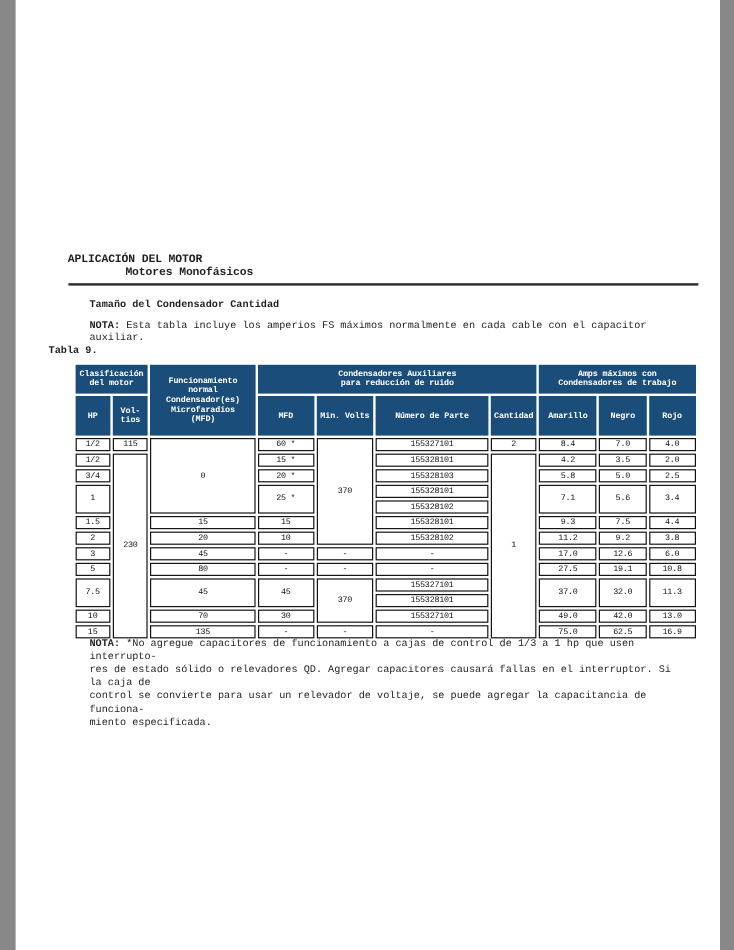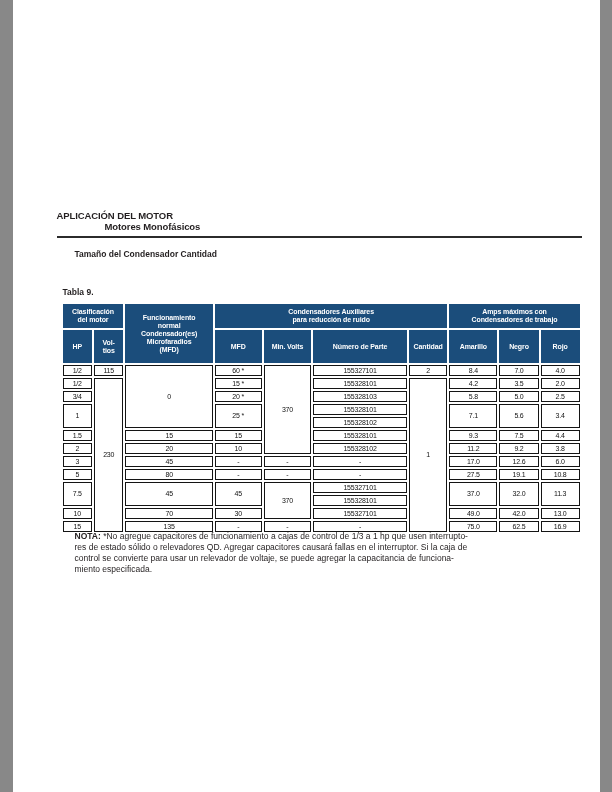--- a/index.html
+++ b/index.html
@@ -1,29 +1,29 @@
 <!DOCTYPE html>
 <html><head>
 <meta charset="utf-8">
 <style>
   html,body{margin:0;padding:0;background:#888;}
   .page{
     position:relative;width:587px;height:792px;background:#ffffff;
-    font-family:Liberation Sans, sans-serif;color:#1a1a1a;
+    font-family:Liberation Mono, monospace;color:#1a1a1a;
     overflow:hidden;margin:0 auto;
   }
   .abs{position:absolute;}
   .doc-header{left:44px;top:210px;}
   .doc-header .t1{font-size:9.5px;font-weight:bold;letter-spacing:-0.1px;line-height:11px;color:#231f20;}
   .doc-header .t2{font-size:9.5px;font-weight:bold;letter-spacing:-0.1px;line-height:11px;color:#231f20;margin-left:48px;}
   .rule{left:44px;top:236px;width:525px;height:2px;background:#2b2b2b;}
   .subsection{left:62px;top:249px;font-size:8.5px;font-weight:bold;color:#231f20;}
   .note1{left:62px;top:266px;font-size:8.5px;color:#231f20;width:500px;}
   .note1 b{font-weight:bold;}
-  .table-caption{left:50px;top:287px;font-size:8.5px;font-weight:bold;color:#231f20;}
+  .table-caption{left:28px;top:287px;font-size:8.5px;font-weight:bold;color:#231f20;}
 
   table.cap{
     position:absolute;left:48px;top:302px;width:521px;
     border-collapse:separate;border-spacing:2px;table-layout:fixed;
   }
   table.cap th{
     background:#1b4d7b;color:#ffffff;font-weight:bold;font-size:7px;
     line-height:8px;text-align:center;vertical-align:middle;padding:1px 0;
     white-space:pre-line;letter-spacing:-0.1px;
   }
@@ -49,20 +49,23 @@
 
   <div class="abs doc-header">
     <div class="t1">APLICACIÓN DEL MOTOR</div>
     <div class="t2">Motores Monofásicos</div>
   </div>
 
   <div class="abs rule"></div>
 
   <div class="abs subsection">Tamaño del Condensador Cantidad</div>
 
+  <div class="abs note1">
+    <b>NOTA:</b><span> Esta tabla incluye los amperios FS máximos normalmente en cada cable con el capacitor auxiliar.</span>
+  </div>
 
   <div class="abs table-caption">Tabla 9.</div>
 
   <table class="cap">
     <colgroup>
       <col class="c-hp">
         <col class="c-volt">
         <col class="c-func">
         <col class="c-mfd">
         <col class="c-minv">

